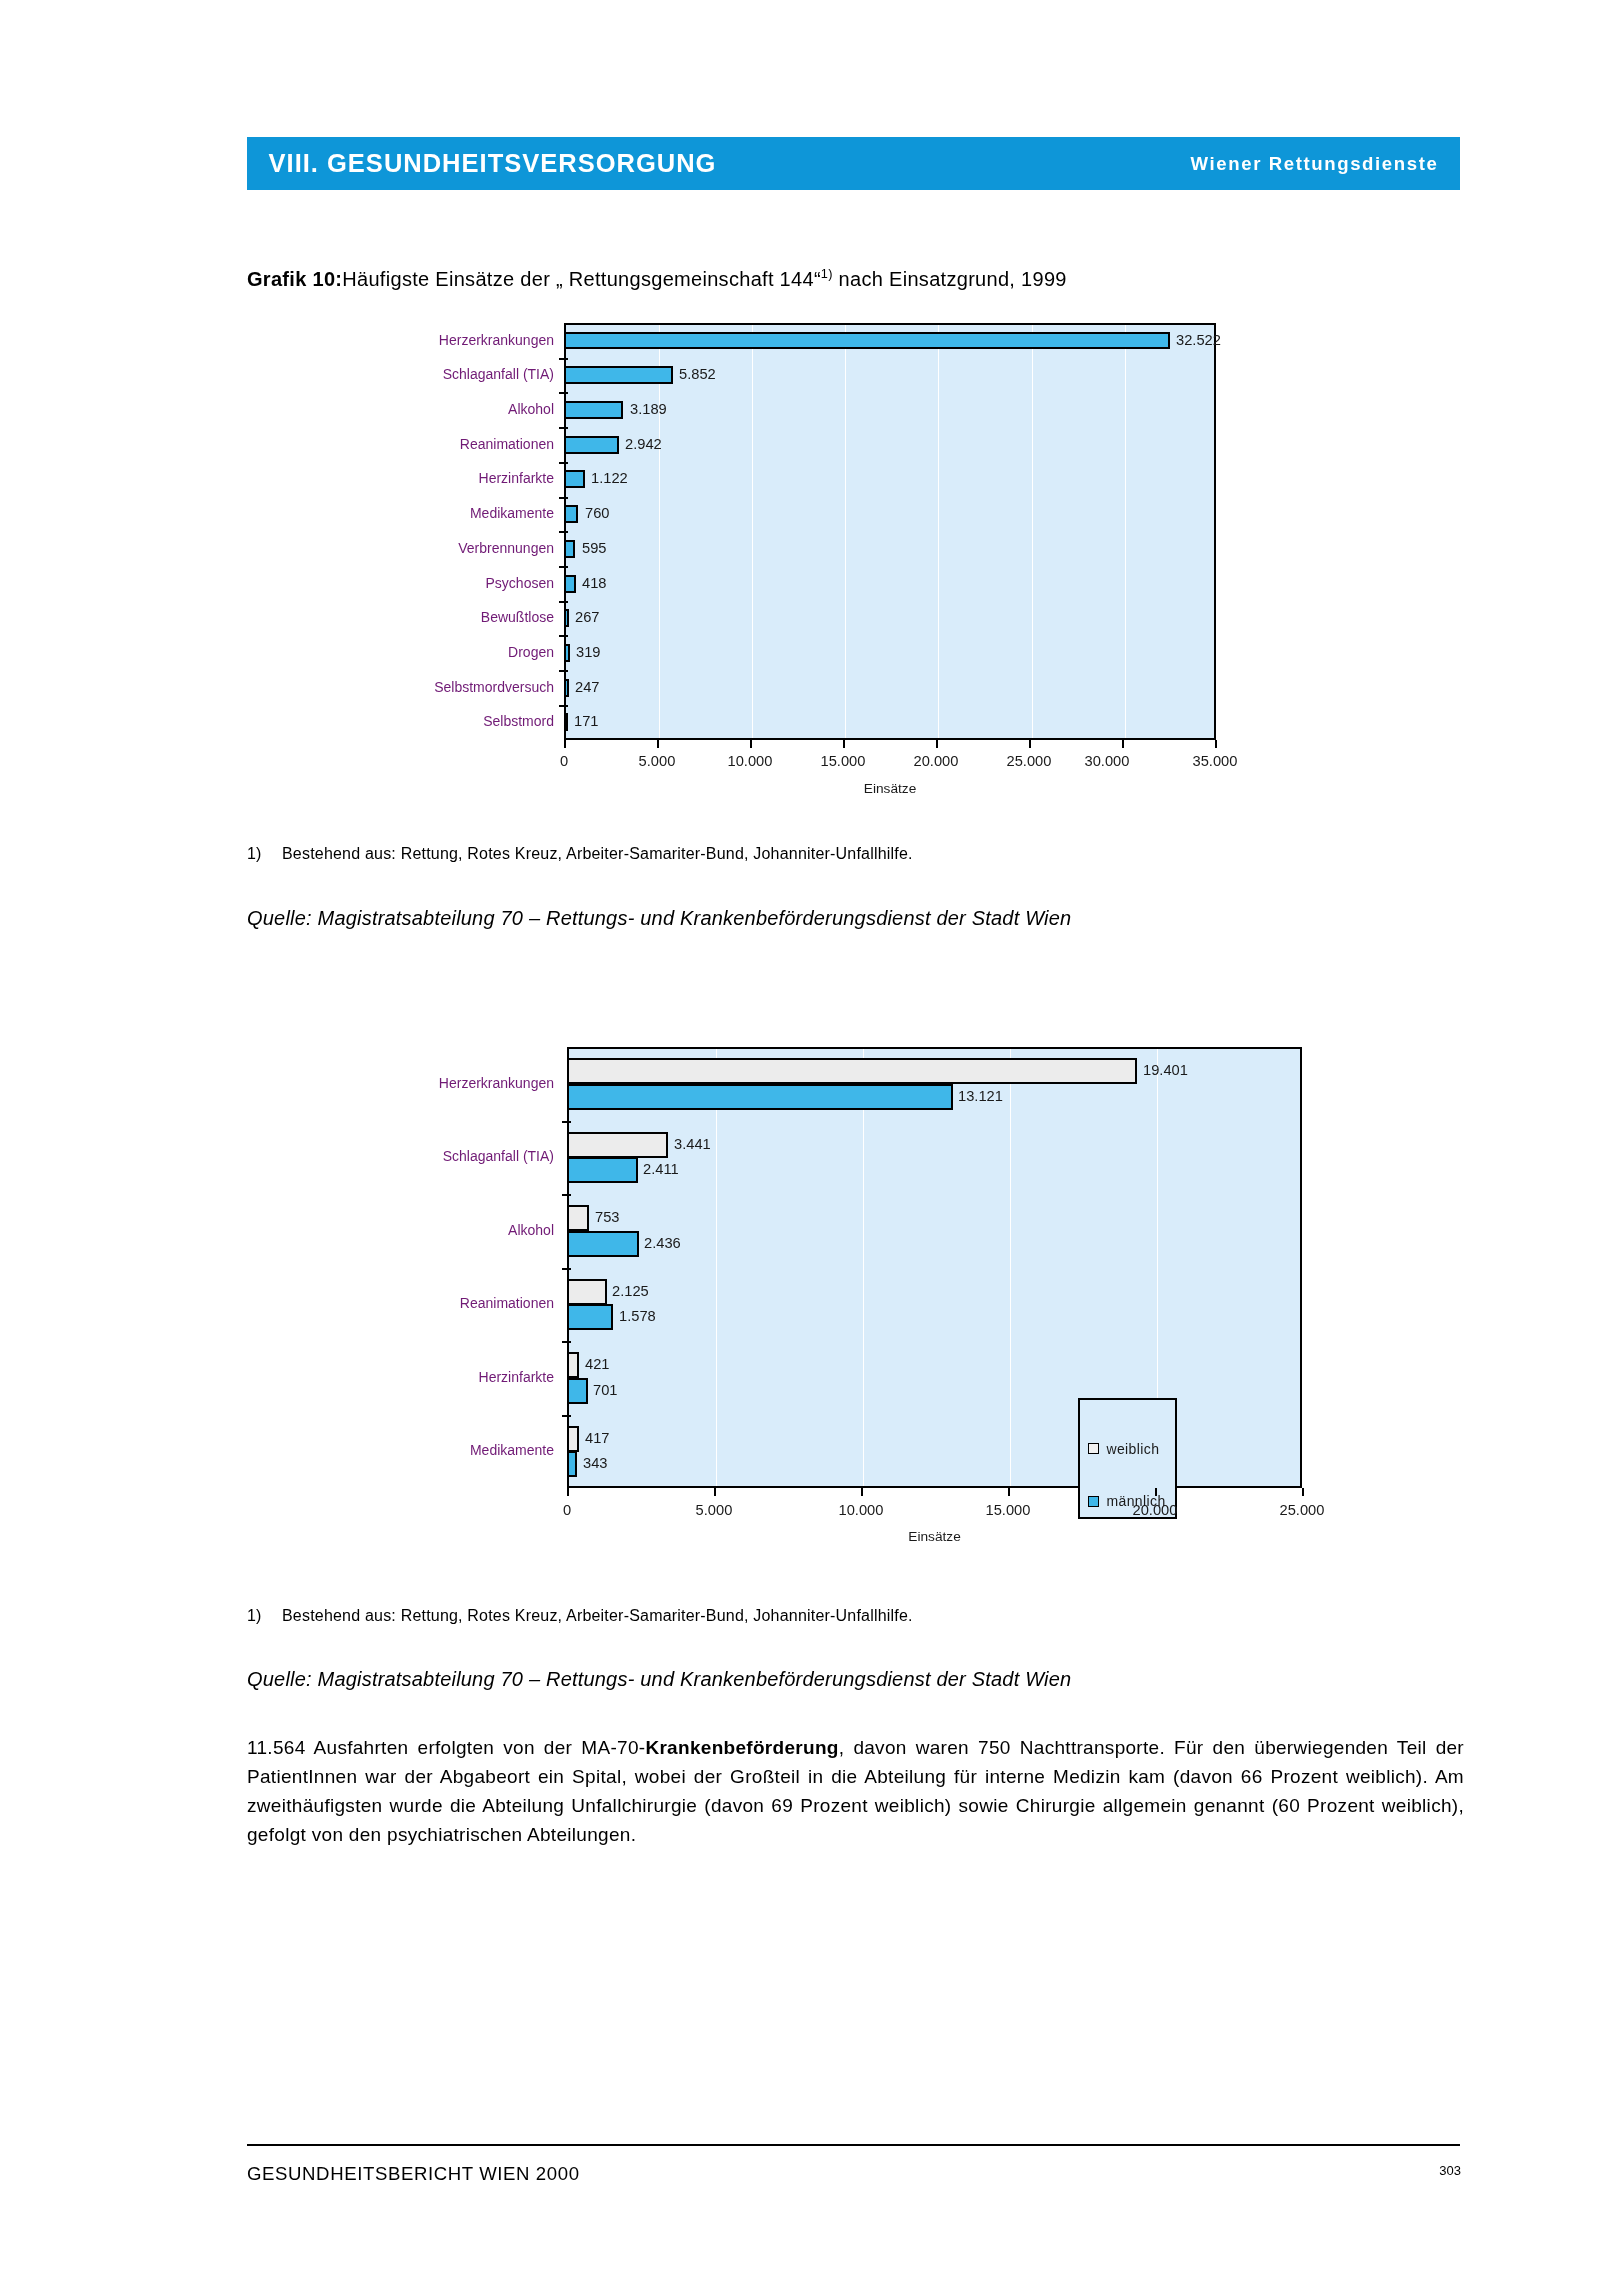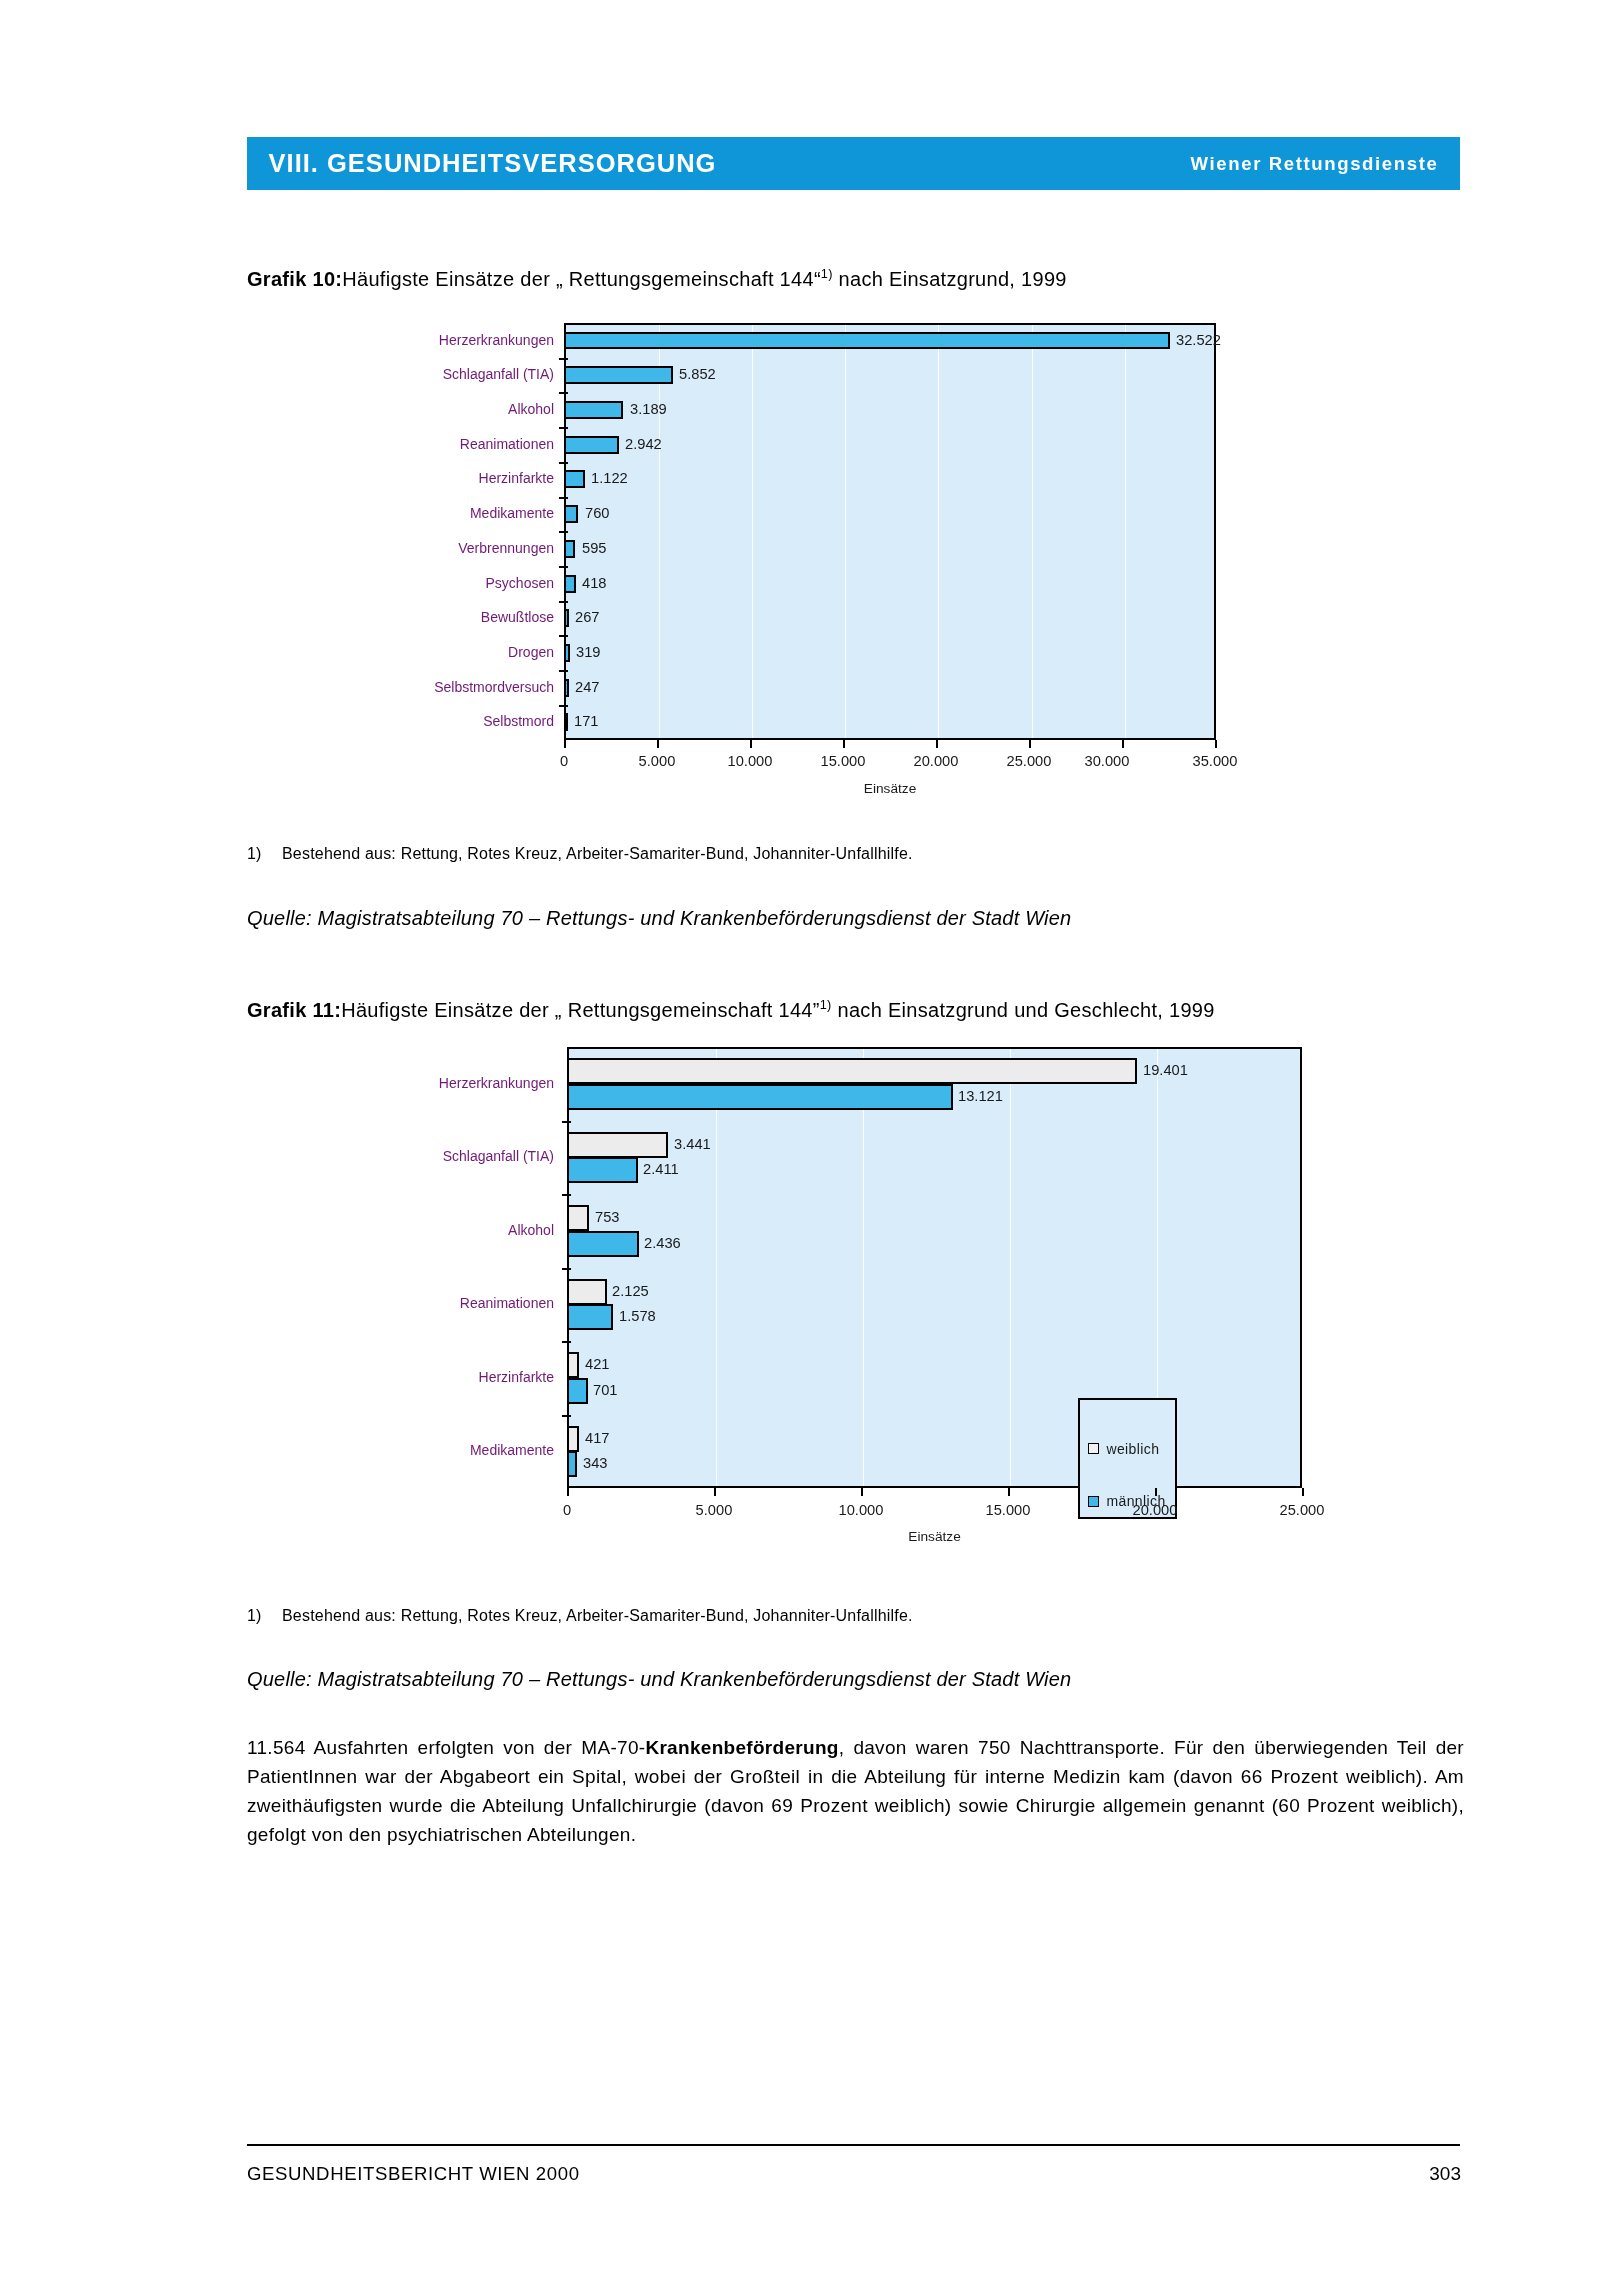--- a/index.html
+++ b/index.html
@@ -111,21 +111,21 @@
   .footer-rule{
     position:absolute;left:247px;top:2144px;width:1213px;height:1.5px;
     background:#000;
   }
   .footer-left{
     position:absolute;left:247px;top:2163px;font-size:18.6px;letter-spacing:0.6px;
     white-space:nowrap;
   }
   .footer-right{
     position:absolute;left:1402px;top:2163px;width:59px;text-align:right;
-    font-size:19px;white-space:nowrap;
+    font-size:13px;white-space:nowrap;
   }
 </style>
 </head>
 <body>
 
 <div class="page">
 
   <div class="header-band">
     <span class="header-left">VIII. GESUNDHEITSVERSORGUNG</span>
     <span class="header-right">Wiener Rettungsdienste</span>
@@ -208,23 +208,20 @@
       <div class="xtick-mark" style="left:1215px;top:417px;"></div>
       <div class="xtick" style="left:1166px;top:430px;width:98px;">35.000</div>
       <div class="xaxis-title" style="left:564px;top:458px;width:652px;">Einsätze</div>
     </div>
 
   <div class="note" style="top:845px;">
     <span class="num">1)</span><span>Bestehend aus: Rettung, Rotes Kreuz, Arbeiter-Samariter-Bund, Johanniter-Unfallhilfe.</span>
   </div>
   <div class="source" style="top:907px;">Quelle: Magistratsabteilung 70 – Rettungs- und Krankenbeförderungsdienst der Stadt Wien</div>
 
-  <div class="fig-caption" style="top:998px;">
-    <span class="lead">Grafik 11:</span><span>Häufigste Einsätze der „ Rettungsgemeinschaft 144”</span><span class="sup">1)</span>&nbsp;<span>nach Einsatzgrund und Geschlecht, 1999</span>
-  </div>
 
   <div class="chart" id="chart2" style="left:0px;top:1047px;width:1623px;height:510px;">
     <div class="plot" id="chart2-plot" style="left:567px;top:0px;width:735px;height:441px;">
         <div class="gridline" style="left:147px;"></div>
         <div class="gridline" style="left:294px;"></div>
         <div class="gridline" style="left:441px;"></div>
         <div class="gridline" style="left:588px;"></div>
       </div>
     <div class="legend" id="chart2-legend" style="left:1078px;top:351px;">
       <div class="legend-row">

